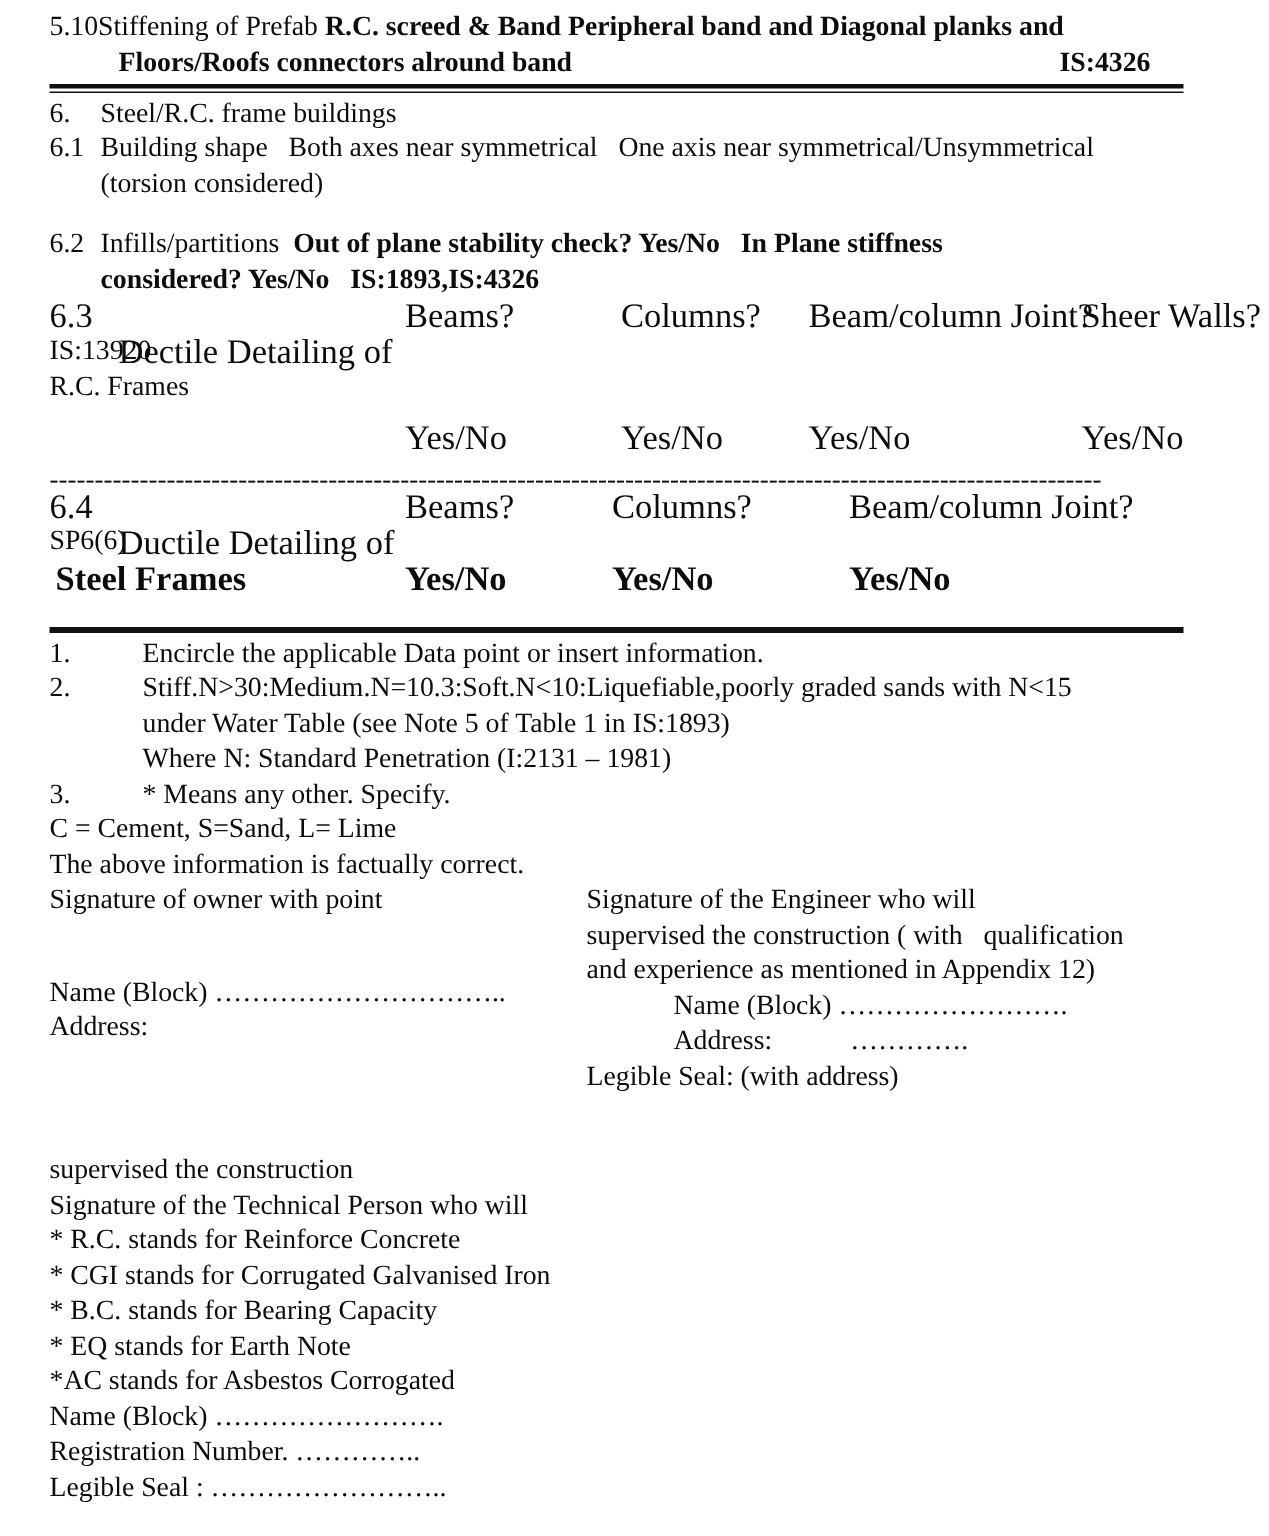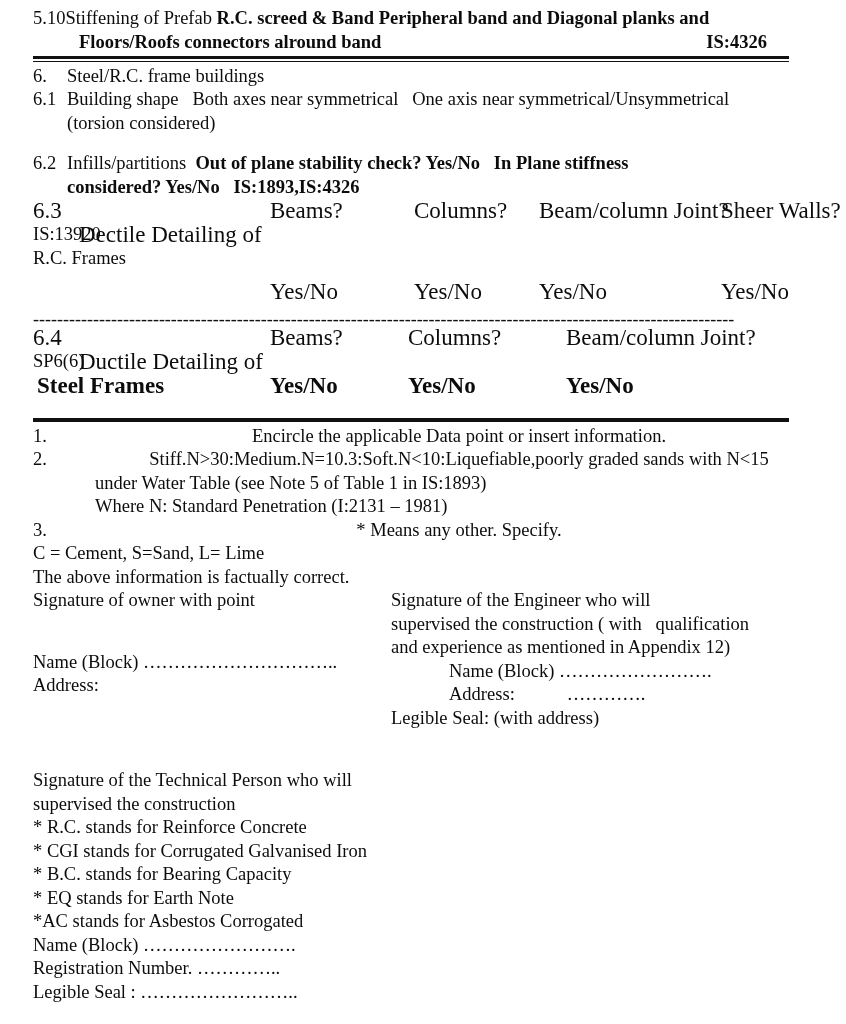--- a/index.html
+++ b/index.html
@@ -106,21 +106,21 @@
 
   .ans-row .cell { }
 
   
   .note {
     display: flex;
     font-size: 18.5px;
     line-height: 23.5px;
   }
   .note .n-num { flex: 0 0 62px; white-space: pre; }
-  .note .n-txt { flex: 1 1 auto; white-space: pre-wrap; text-align: center; }
+  .note .n-txt { flex: 1 1 auto; white-space: pre-wrap; }
   .note-cont { padding-left: 62px; font-size: 18.5px; line-height: 23.5px; white-space: pre-wrap; }
   .plain { font-size: 18.5px; line-height: 23.5px; white-space: pre-wrap; }
 
   
   .sig-area { position: relative; height: 152px; width: 790px; }
   .sig-left { position: absolute; left: 0px; top: 0px; width: 360px; }
   .sig-right { position: absolute; left: 358px; top: 0px; width: 430px; }
   .sig-right .indent { padding-left: 58px; }
   .sig-right .indent2 { padding-left: 58px; }
 
@@ -247,22 +247,22 @@
         <div class="plain">and experience as mentioned in Appendix 12)</div>
         <div class="plain indent">Name (Block) …………………….</div>
         <div class="plain indent2"><span>Address:</span><span style="padding-left:52px;">………….</span></div>
         <div class="plain">Legible Seal: (with address)</div>
       </div>
     </div>
 
     <div class="gap-lg"></div>
 
     <div class="tail">
+      <div class="plain">supervised the construction</div>
       <div class="plain">Signature of the Technical Person who will</div>
-      <div class="plain">supervised the construction</div>
       <div class="plain">* R.C. stands for Reinforce Concrete</div>
       <div class="plain">* CGI stands for Corrugated Galvanised Iron</div>
       <div class="plain">* B.C. stands for Bearing Capacity</div>
       <div class="plain">* EQ stands for Earth Note</div>
       <div class="plain">*AC stands for Asbestos Corrogated</div>
       <div class="plain">Name (Block) …………………….</div>
       <div class="plain">Registration Number. …………..</div>
       <div class="plain">Legible Seal : ……………………..</div>
 
     </div>

